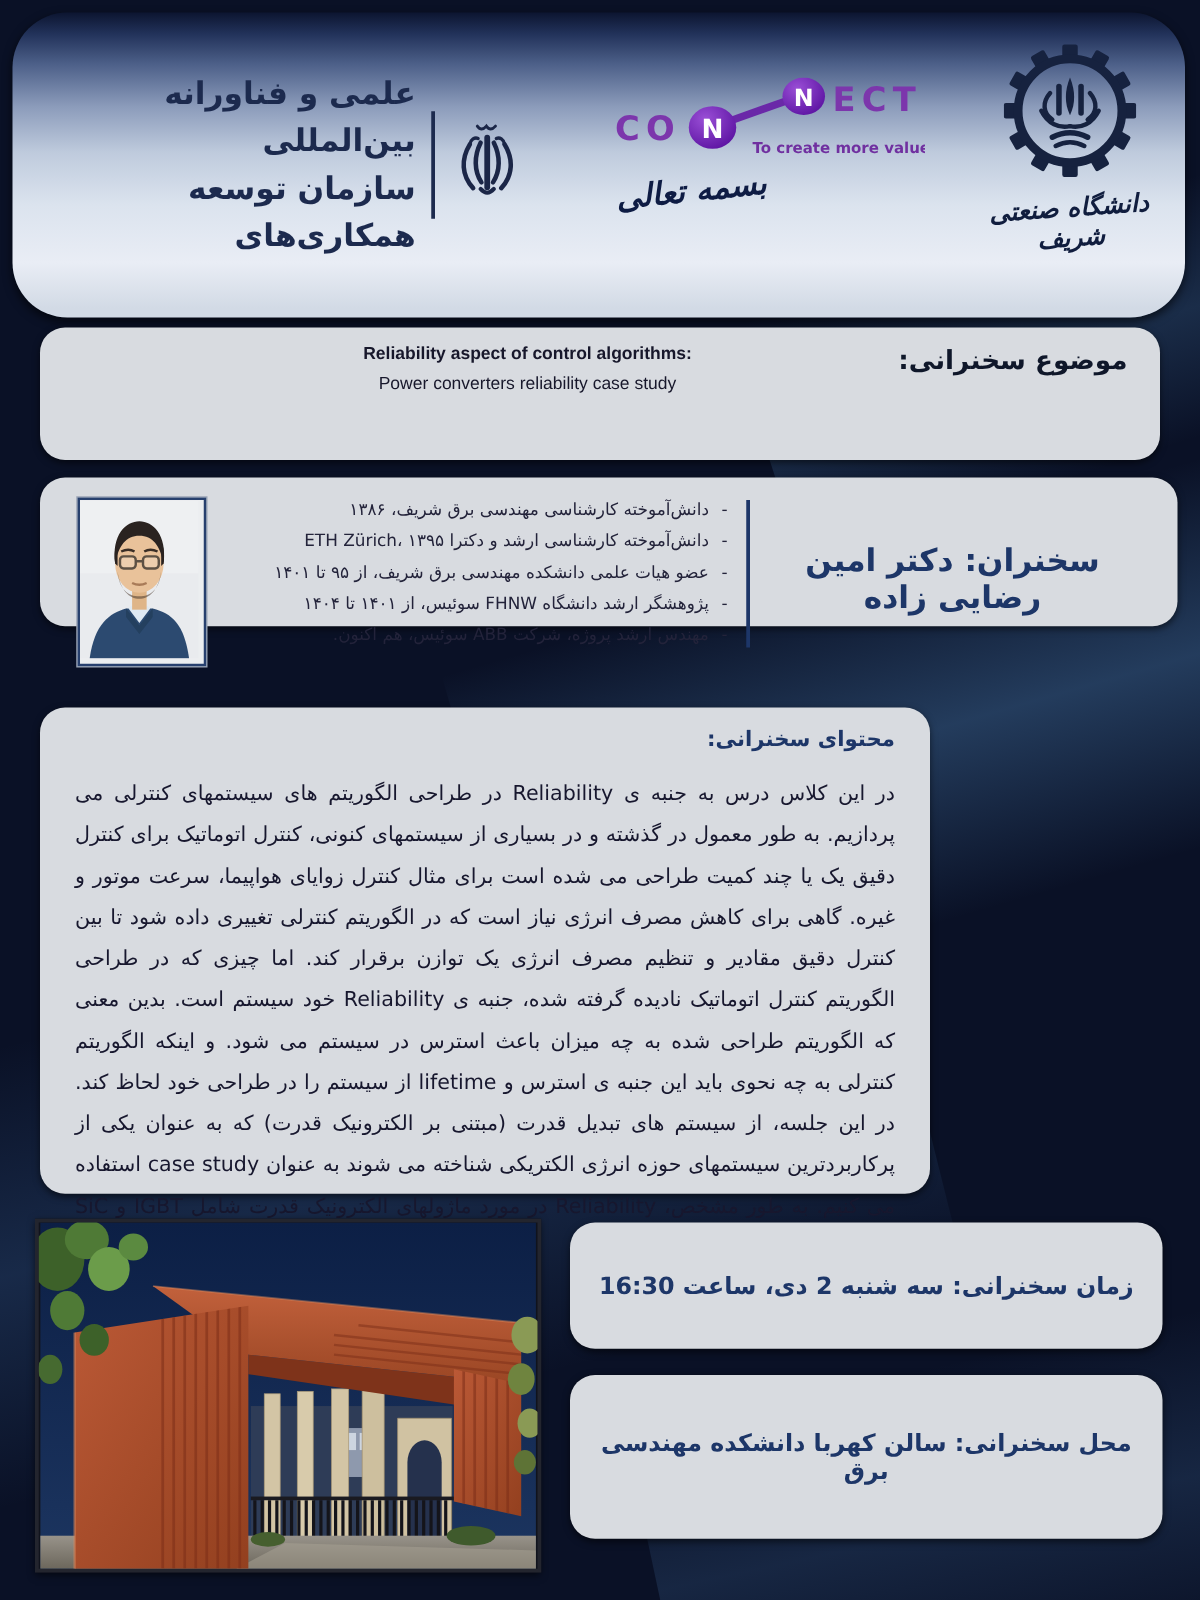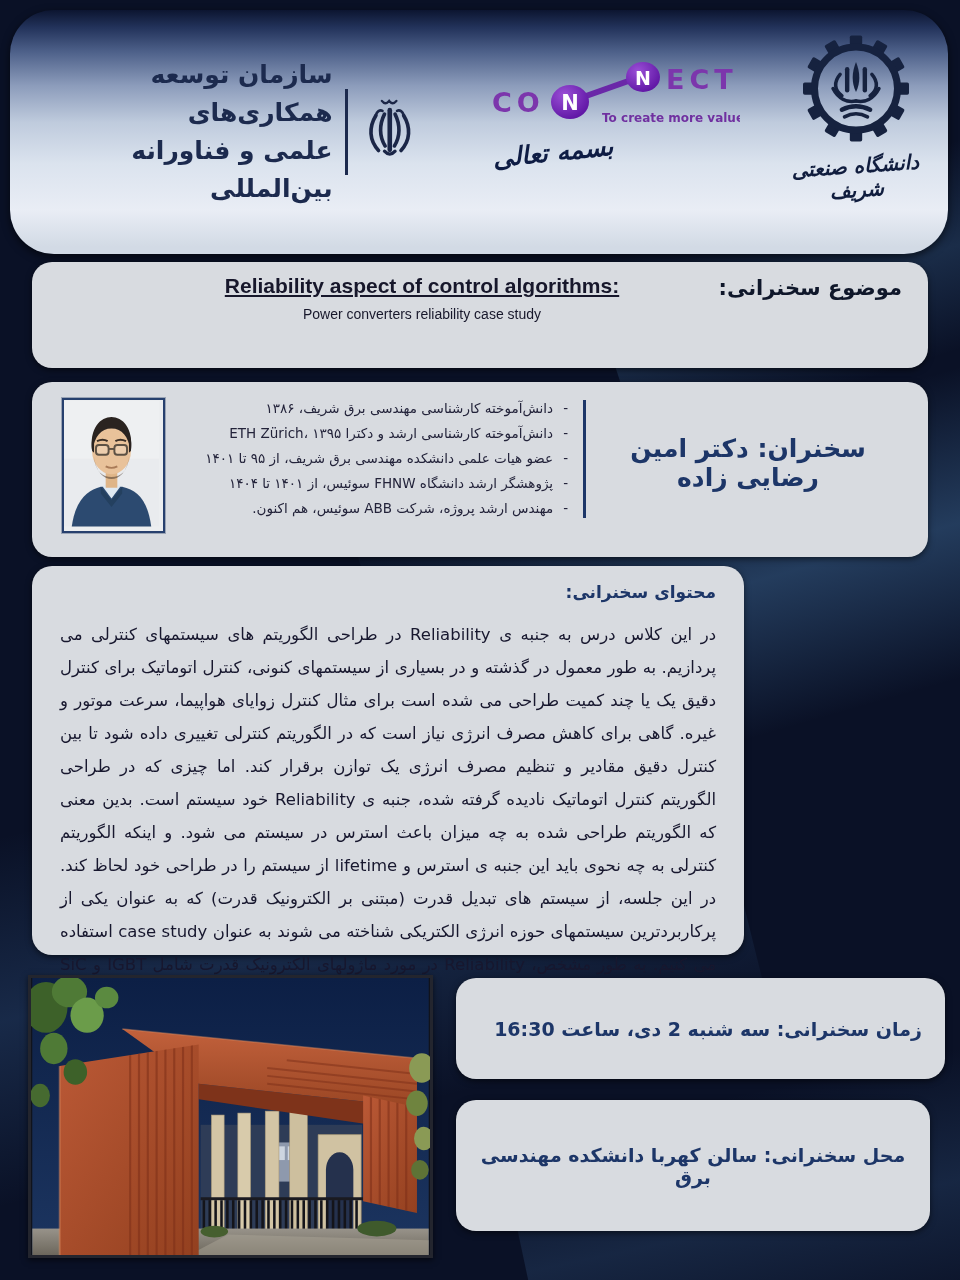--- a/index.html
+++ b/index.html
@@ -39,25 +39,25 @@
     direction:rtl;margin-top:2px;transform:rotate(-4deg);}
 
   
   .card{position:absolute;background:#d8dbe0;border-radius:20px;box-shadow:0 2px 6px rgba(0,0,0,.55);}
 
   
   #topic{left:32px;top:262px;width:896px;height:106px;}
   .topic-label{position:absolute;right:26px;top:14px;color:#0f172a;font-weight:bold;
     font-size:21px;direction:rtl;}
   .topic-title{position:absolute;left:60px;top:12px;width:660px;text-align:center;color:#17172b;}
-  .topic-title .t1{font-size:21px;font-weight:bold;font-family:"Liberation Sans",sans-serif;text-decoration:underline;}
+  .topic-title .t1{font-size:14px;font-weight:bold;font-family:"Liberation Sans",sans-serif;}
   .topic-title .t2{font-size:14px;margin-top:8px;font-family:"Liberation Sans",sans-serif;}
 
   
-  #speaker{left:32px;top:382px;width:896px;height:175px;}
+  #speaker{left:32px;top:382px;width:896px;height:119px;padding-left:14px;}
   .portrait{position:absolute;left:30px;top:16px;width:99px;height:131px;background:#eceef0;
     border:2px solid #27406e;box-shadow:0 0 0 1px #9aa4b5;}
   .bullets{position:absolute;right:360px;top:14px;width:385px;direction:rtl;color:#23233a;
     font-size:13.5px;line-height:25px;}
   .bullets div{white-space:nowrap;}
   .bullets div::before{content:"-";margin-left:10px;color:#23233a;}
   .speaker-sep{position:absolute;right:342px;top:18px;width:3px;height:118px;background:#1d3668;}
   .speaker-label{position:absolute;right:30px;top:52px;width:300px;color:#1d3668;
     font-weight:bold;font-size:25px;direction:rtl;text-align:center;}
 
@@ -65,38 +65,38 @@
   #content{left:32px;top:566px;width:712px;height:389px;}
   .content-label{position:absolute;right:28px;top:16px;color:#1d3668;font-weight:bold;
     font-size:17px;direction:rtl;}
   .content-para{position:absolute;right:28px;left:28px;top:52px;direction:rtl;
     text-align:justify;color:#17172e;font-size:16.5px;line-height:33px;}
 
   
   .photo-frame{position:absolute;left:28px;top:975px;width:405px;height:283px;
     background:#10131c;border:3px solid #23252e;box-sizing:border-box;box-shadow:0 2px 6px rgba(0,0,0,.6);}
   .photo-frame svg{display:block;width:100%;height:100%;}
-  #timebox{left:456px;top:978px;width:474px;height:101px;display:flex;align-items:center;justify-content:center;padding-left:15px;}
+  #timebox{left:456px;top:978px;width:474px;height:101px;display:flex;align-items:center;justify-content:center;}
   #locbox{left:456px;top:1100px;width:474px;height:131px;display:flex;align-items:center;justify-content:center;}
   .sched-text{color:#1d3668;font-weight:bold;font-size:19px;direction:rtl;text-align:center;padding:0 18px;}
 </style>
 </head>
 <body>
 
 <div class="bg-beam" id="beam1"></div>
 <div class="bg-beam" id="beam2"></div>
 <div class="bg-beam" id="beam3"></div>
 <div class="bg-beam" id="beam4"></div>
 
 <div class="header-box">
 
   <div class="org-block">
     <div class="org-text">
+      <div>علمی و فناورانه بین‌المللی</div>
       <div>سازمان توسعه همکاری‌های</div>
-      <div>علمی و فناورانه بین‌المللی</div>
     </div>
     <div class="org-bar"></div>
     <svg class="org-emblem" viewBox="0 0 90 110">
       <g stroke="#1b2647" fill="none" stroke-linecap="round">
         <path d="M33,8 q5,7 11,0 q5,7 11,0" stroke-width="3.5"></path>
         <path d="M45,22 L45,82" stroke-width="7"></path>
         <path d="M37,28 C29,44 29,62 38,76" stroke-width="5.5"></path>
         <path d="M53,28 C61,44 61,62 52,76" stroke-width="5.5"></path>
         <path d="M24,30 C13,48 14,68 28,83" stroke-width="5.5"></path>
         <path d="M24,30 C25,24 30,21 34,23" stroke-width="4"></path>

